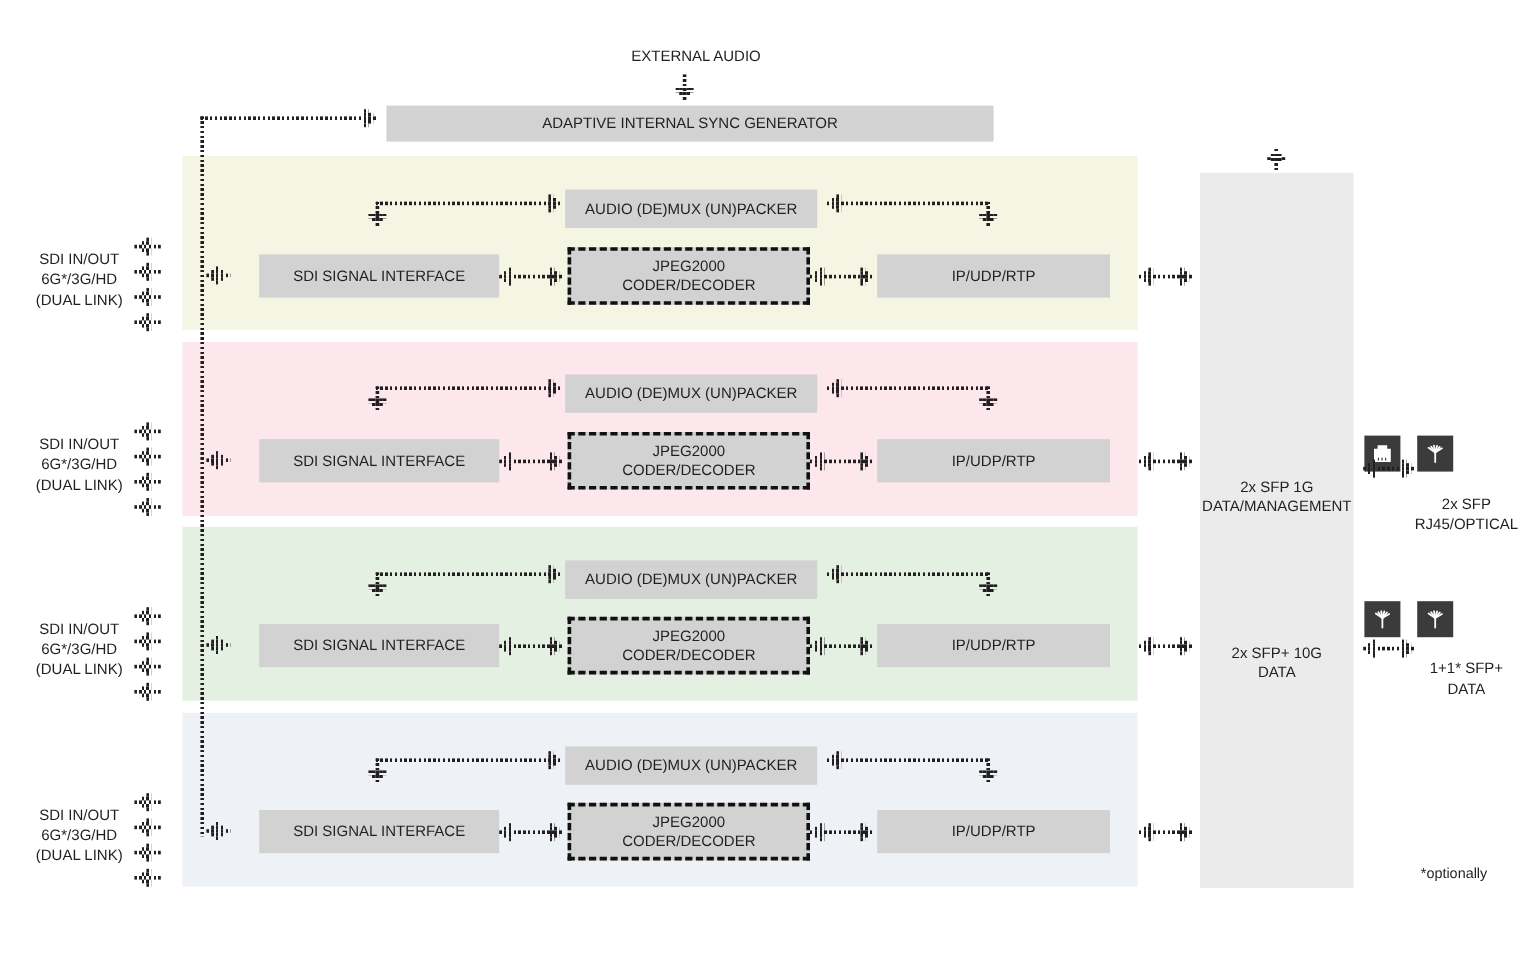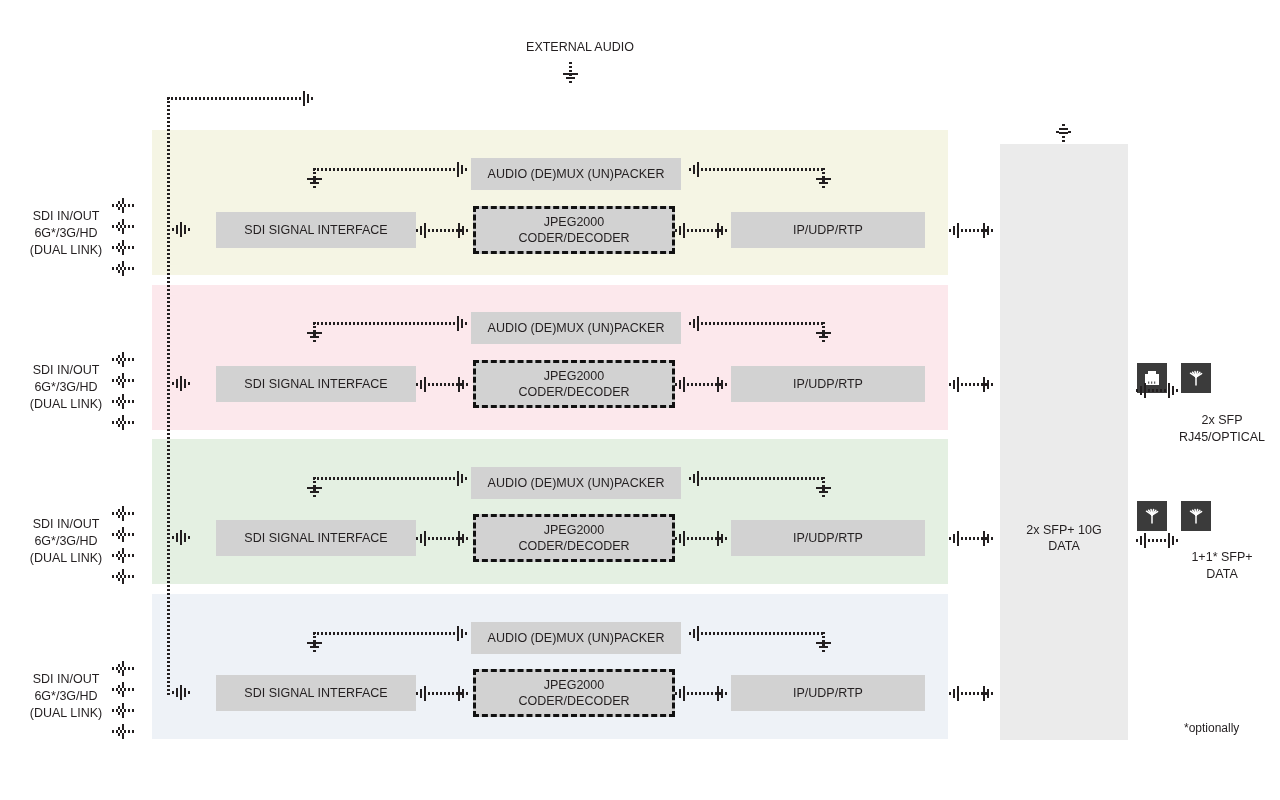--- a/index.html
+++ b/index.html
@@ -75,20 +75,21 @@
 
   <div class="dotV" style="left:569px;top:62px;height:16px;"></div>
   <div class="av" style="left:563px;top:73px;">
     <i style="left:0px;  top:0px; height:4px;"></i>
     <i style="left:3px;  top:0px; height:7px;"></i>
     <i style="left:6px;  top:0px; height:11px;"></i>
     <i style="left:9px;  top:0px; height:7px;"></i>
     <i style="left:12px; top:0px; height:4px;"></i>
   </div>
 
+  <div class="box" style="left:322px;top:88px;width:506px;height:30px;">ADAPTIVE INTERNAL SYNC GENERATOR</div>
 
   <div class="dotH" style="left:167px;top:97px;width:140px;"></div>
   <div class="ah" style="left:303px;top:91px;">
     <i style="left:0px; top:0px;  width:4px;"></i>
     <i style="left:0px; top:3px;  width:8px;"></i>
     <i style="left:0px; top:6px;  width:12px;"></i>
     <i style="left:0px; top:9px;  width:8px;"></i>
     <i style="left:0px; top:12px; width:4px;"></i>
   </div>
 
@@ -105,21 +106,23 @@
   </div>
   <div class="av" style="left:1056px;top:155px;">
     <i style="left:0px;  top:0px; height:4px;"></i>
     <i style="left:3px;  top:0px; height:7px;"></i>
     <i style="left:6px;  top:0px; height:11px;"></i>
     <i style="left:9px;  top:0px; height:7px;"></i>
     <i style="left:12px; top:0px; height:4px;"></i>
   </div>
 
   <div class="box light" style="left:1000px;top:144px;width:128px;height:596px;display:block;">
-    <div style="position:absolute;left:0;top:378px;width:128px;text-align:center;white-space:pre;">2x SFP+ 10G
+    <div style="position:absolute;left:0;top:254px;width:128px;text-align:center;white-space:pre;">2x SFP 1G
+DATA/MANAGEMENT</div>
+    <div style="position:absolute;left:0;top:392px;width:128px;text-align:center;white-space:pre;">2x SFP+ 10G
 DATA</div>
   </div>
 
   <div class="sfp" style="left:1137px;top:363px;">
     <svg width="20" height="20" viewBox="0 0 20 20" aria-hidden="true">
       <path fill="#ffffff" d="M6 3h8v3h3v11H3V6h3V3z M6 13h1.4v3H6z M9 13h1.4v3H9z M12 13h1.4v3H12z"></path>
       <path fill="#3b3b3b" d="M6.2 13.4h1v2.4h-1z M9.2 13.4h1v2.4h-1z M12.2 13.4h1v2.4h-1z"></path>
     </svg>
   </div>
   <div class="sfp" style="left:1181px;top:363px;">

